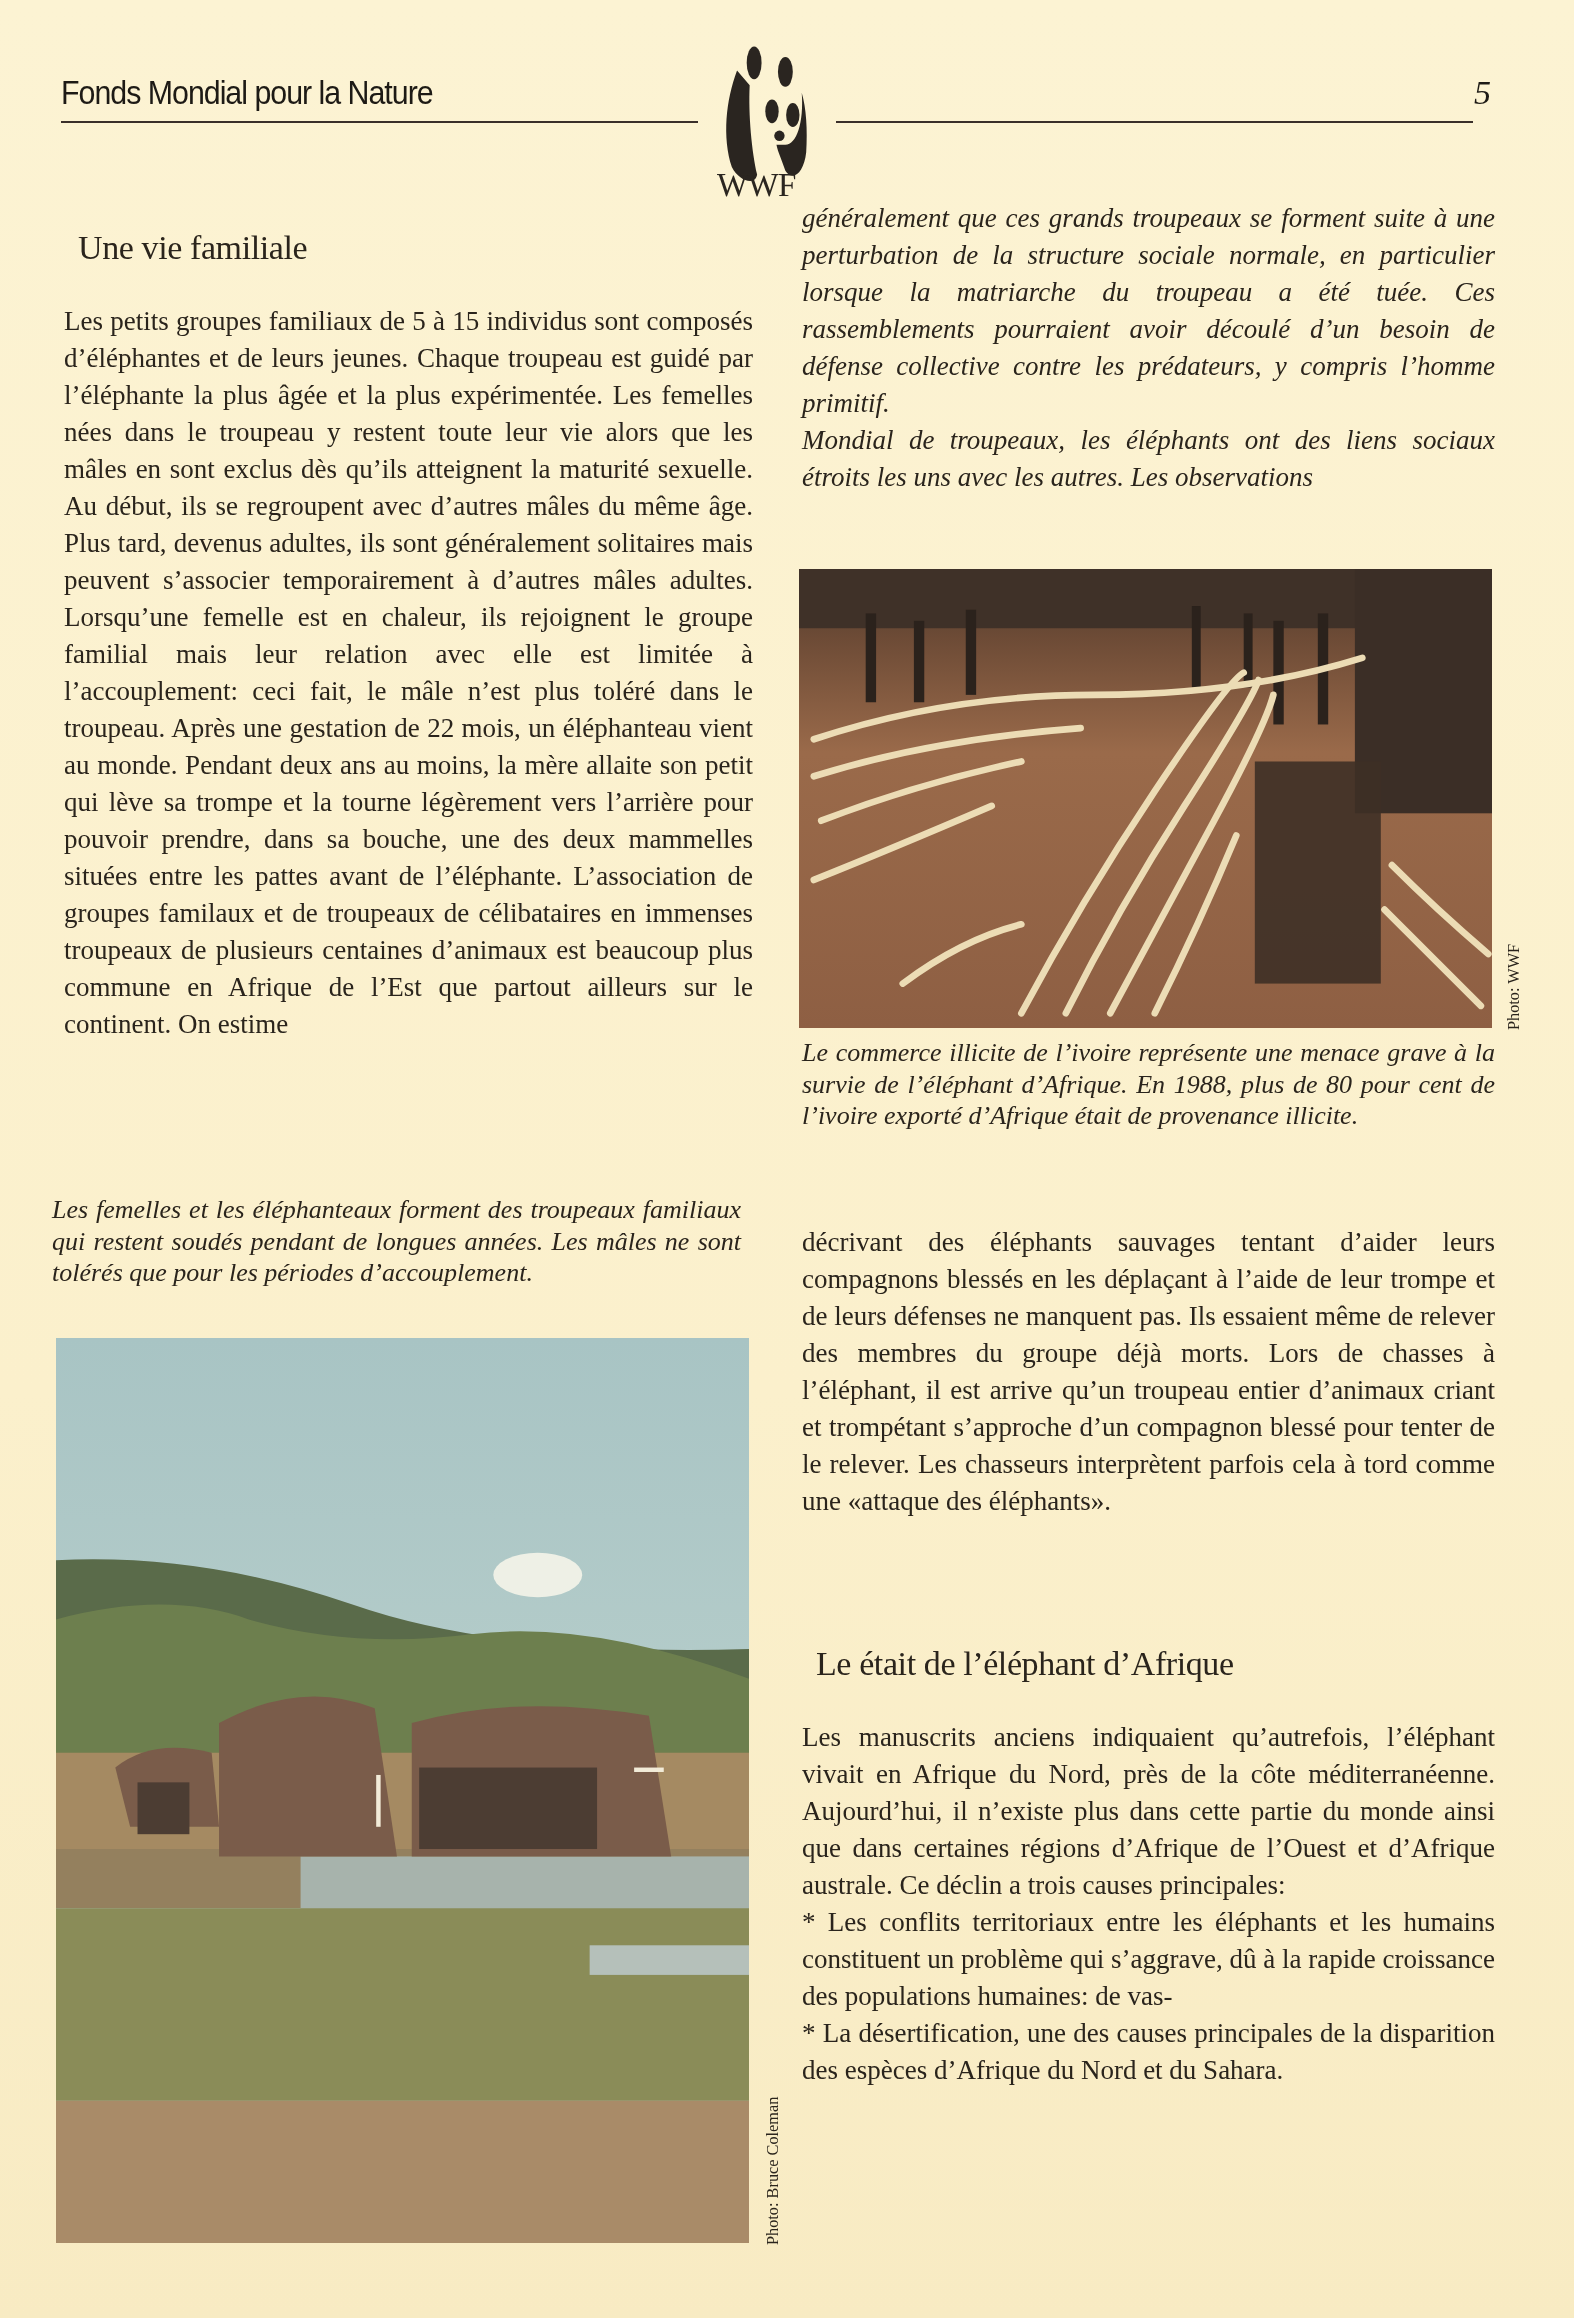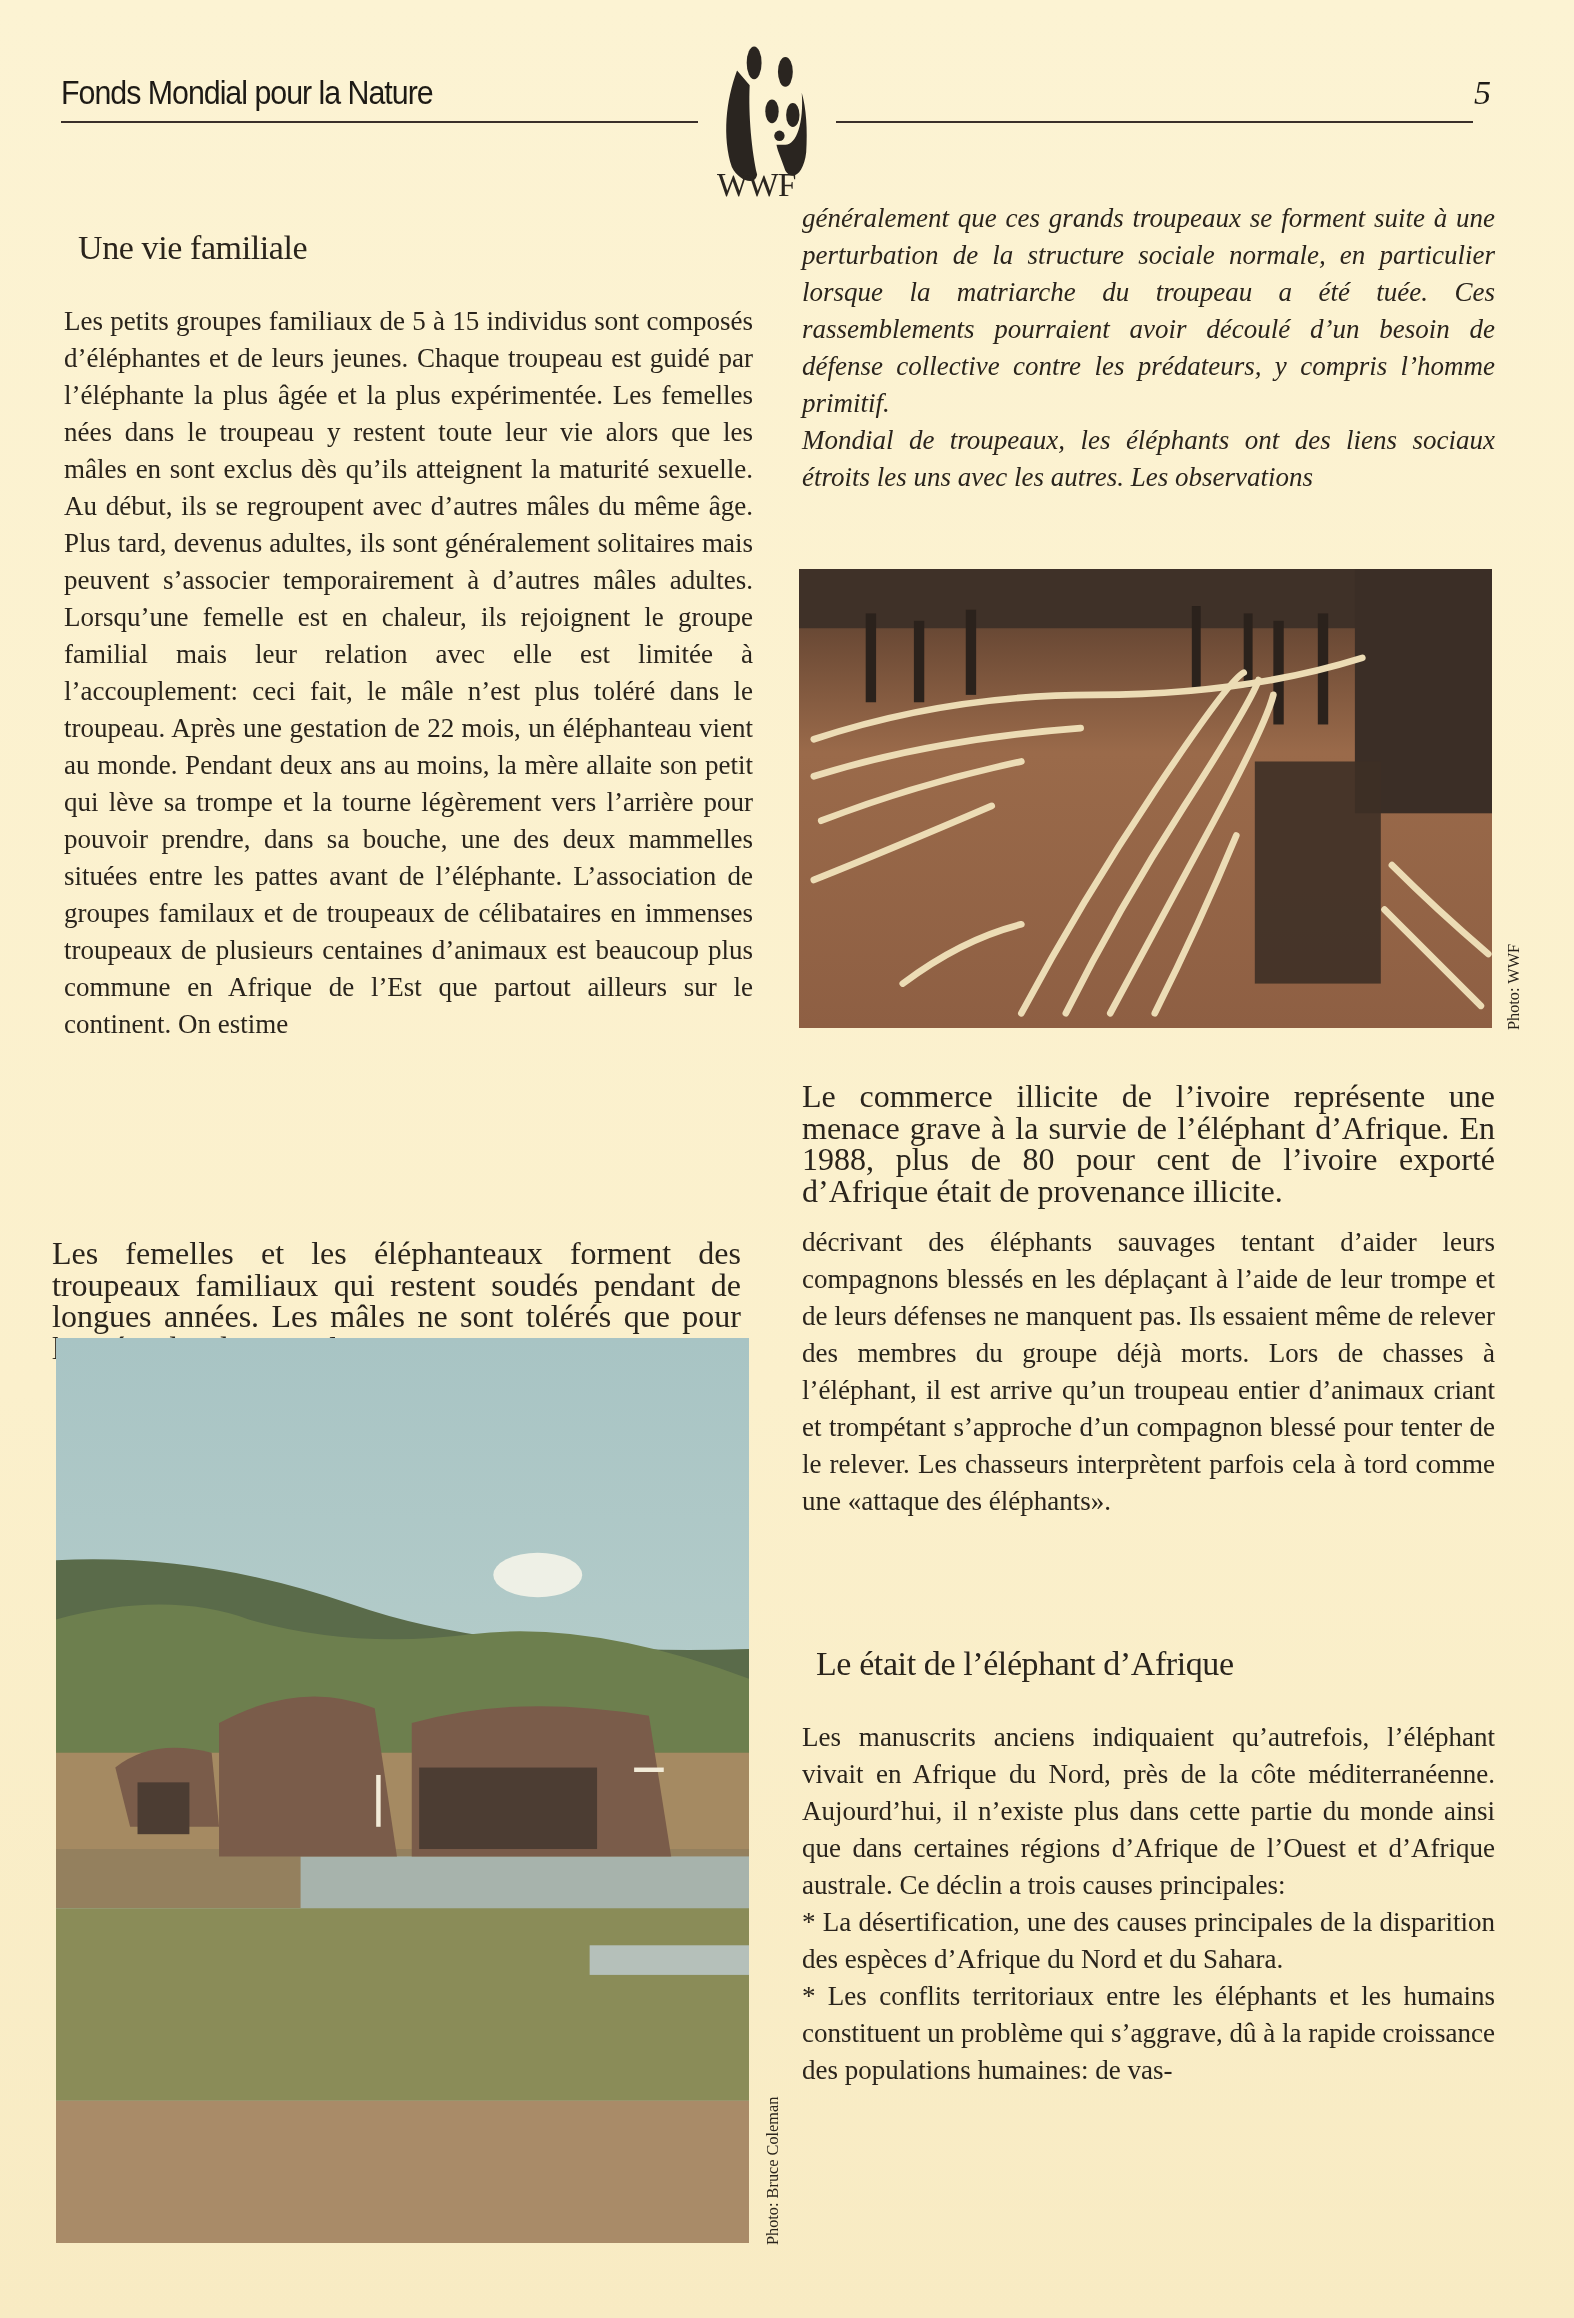--- a/index.html
+++ b/index.html
@@ -22,21 +22,21 @@
     .rule.right { left: 836px; width: 637px; }
     .logo { position: absolute; left: 711px; top: 26px; width: 119px; height: 178px; }
     .logo svg { width: 100%; height: 100%; }
     .logo-text { position: absolute; left: 717px; top: 167px; font-family: "Liberation Serif", serif; font-weight: normal; font-size: 33px; letter-spacing: -0.7px; color: #2b2620; }
 
     .col { position: absolute; font-size: 27px; line-height: 37px; text-align: justify; }
     .col.left { left: 64px; width: 689px; }
     .col.right { left: 802px; width: 693px; }
     h2 { font-weight: normal; font-size: 34px; margin: 14px; letter-spacing: -0.4px; }
     p { margin: 0; }
-    .caption { position: absolute; font-size: 32px; line-height: 31.5px; text-align: justify; margin-top: 44px; }
+    .caption { position: absolute; font-style: italic; font-size: 26px; line-height: 31.5px; text-align: justify; }
 
     .photo { position: absolute; overflow: hidden; }
     .credit { position: absolute; font-size: 16.3px; white-space: nowrap; transform: rotate(-90deg); transform-origin: left top; color: #2a241c; }
   </style>
 </head>
 <body>
 
 <div class="page"></div>
 
 <div class="header-left">Fonds Mondial pour la Nature</div>
@@ -110,22 +110,22 @@
 
 <div class="caption" style="left:52px; top:1194px; width:689px;">Les femelles et les éléphanteaux forment des troupeaux familiaux qui restent soudés pendant de longues années. Les mâles ne sont tolérés que pour les périodes d’accouplement.</div>
 
 <div class="col right" style="top:1224px;">
   <p>décrivant des éléphants sauvages tentant d’aider leurs compagnons blessés en les déplaçant à l’aide de leur trompe et de leurs défenses ne manquent pas. Ils essaient même de relever des membres du groupe déjà morts. Lors de chasses à l’éléphant, il est arrive qu’un troupeau entier d’animaux criant et trompétant s’approche d’un compagnon blessé pour tenter de le relever. Les chasseurs interprètent parfois cela à tord comme une «attaque des éléphants».</p>
 </div>
 
 <div class="col right" style="top:1631px;">
   <h2>Le était de l’éléphant d’Afrique</h2>
   <p style="margin-top:37px;">Les manuscrits anciens indiquaient qu’autrefois, l’éléphant vivait en Afrique du Nord, près de la côte méditerranéenne. Aujourd’hui, il n’existe plus dans cette partie du monde ainsi que dans certaines régions d’Afrique de l’Ouest et d’Afrique australe. Ce déclin a trois causes principales:</p>
+  <p>* Les conflits territoriaux entre les éléphants et les humains constituent un problème qui s’aggrave, dû à la rapide croissance des populations humaines: de vas-</p>
   <p>* La désertification, une des causes principales de la disparition des espèces d’Afrique du Nord et du Sahara.</p>
-  <p>* Les conflits territoriaux entre les éléphants et les humains constituent un problème qui s’aggrave, dû à la rapide croissance des populations humaines: de vas-</p>
 </div>
 
 <div class="photo" style="left:56px; top:1338px; width:693px; height:905px;">
   <svg width="693" height="905" viewBox="0 0 935 1222" preserveAspectRatio="none">
     <defs>
       <linearGradient id="sky" x1="0" y1="0" x2="0" y2="1">
         <stop offset="0" stop-color="#a8c4c4"></stop>
         <stop offset="1" stop-color="#c6d8d2"></stop>
       </linearGradient>
     </defs>

